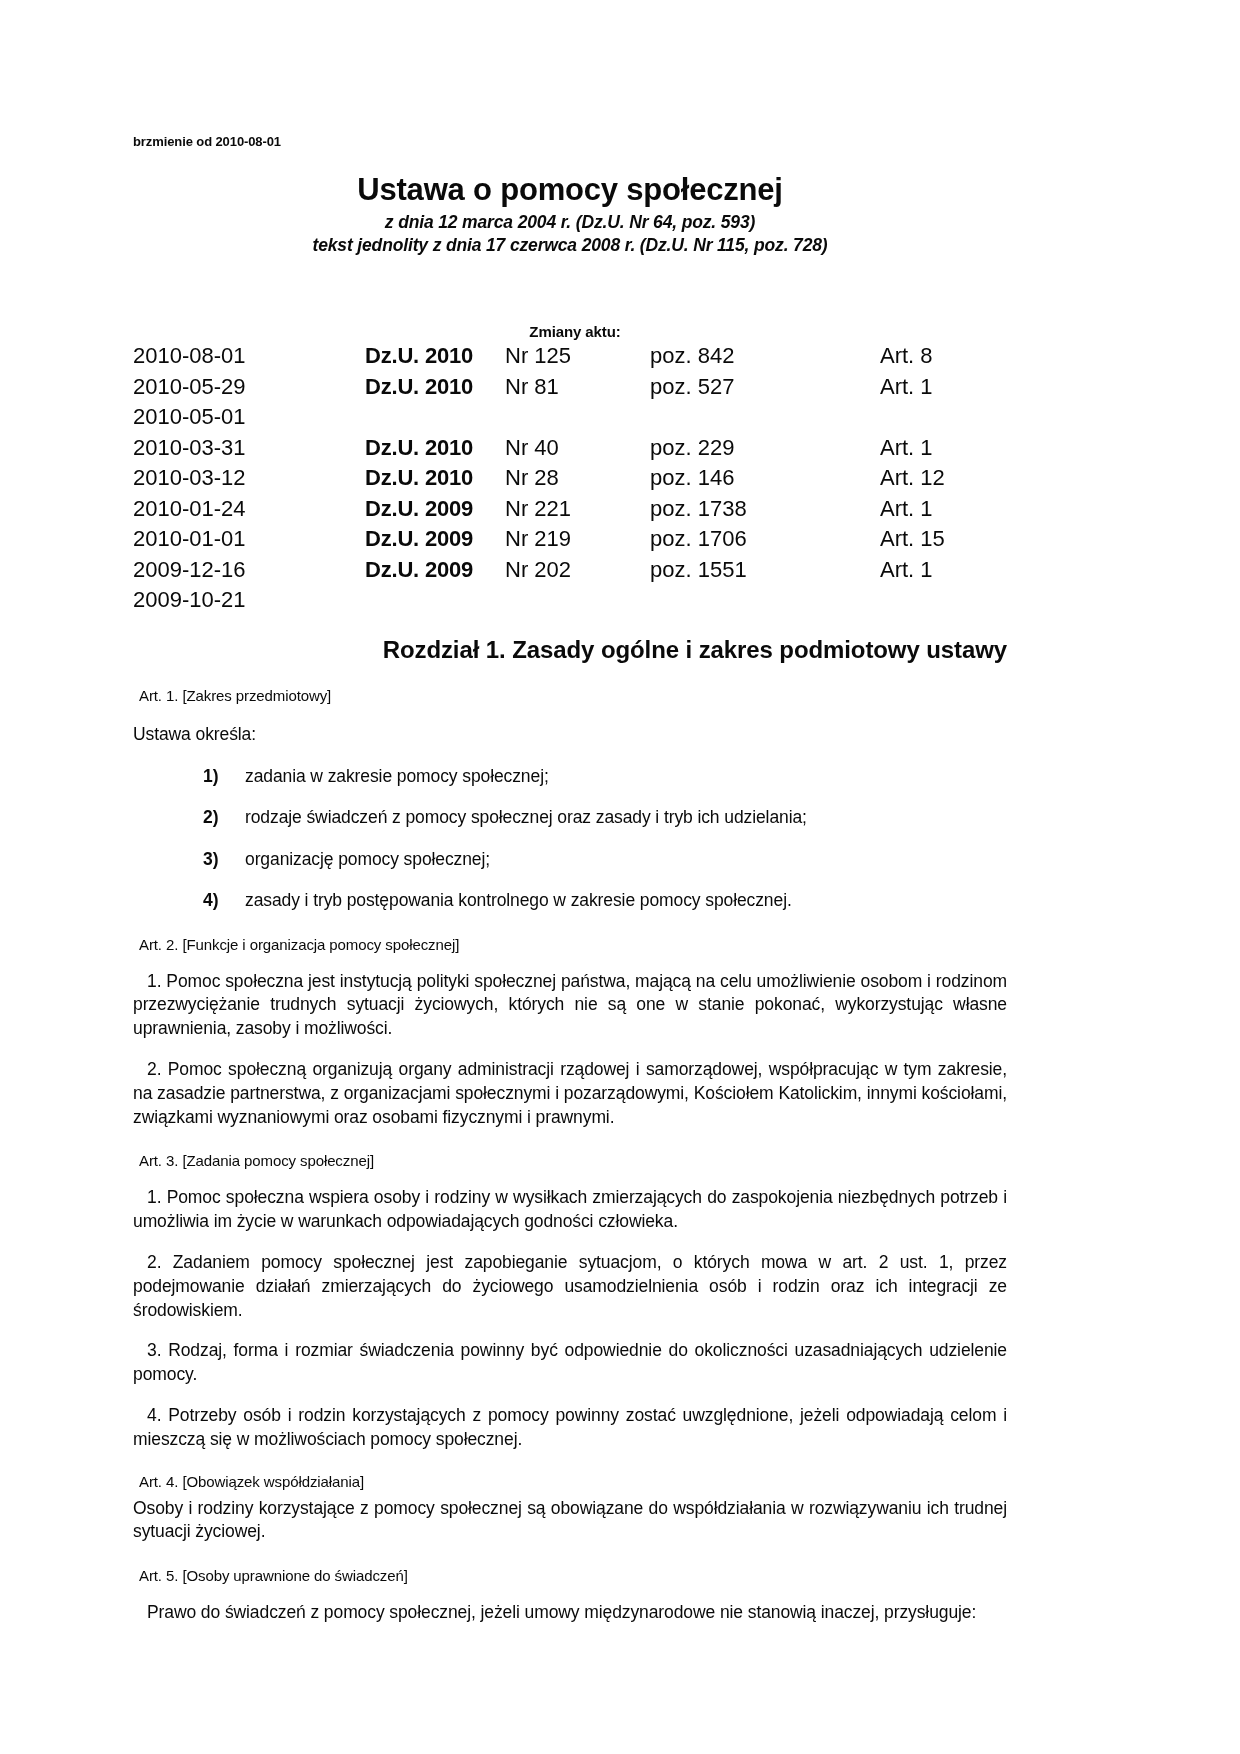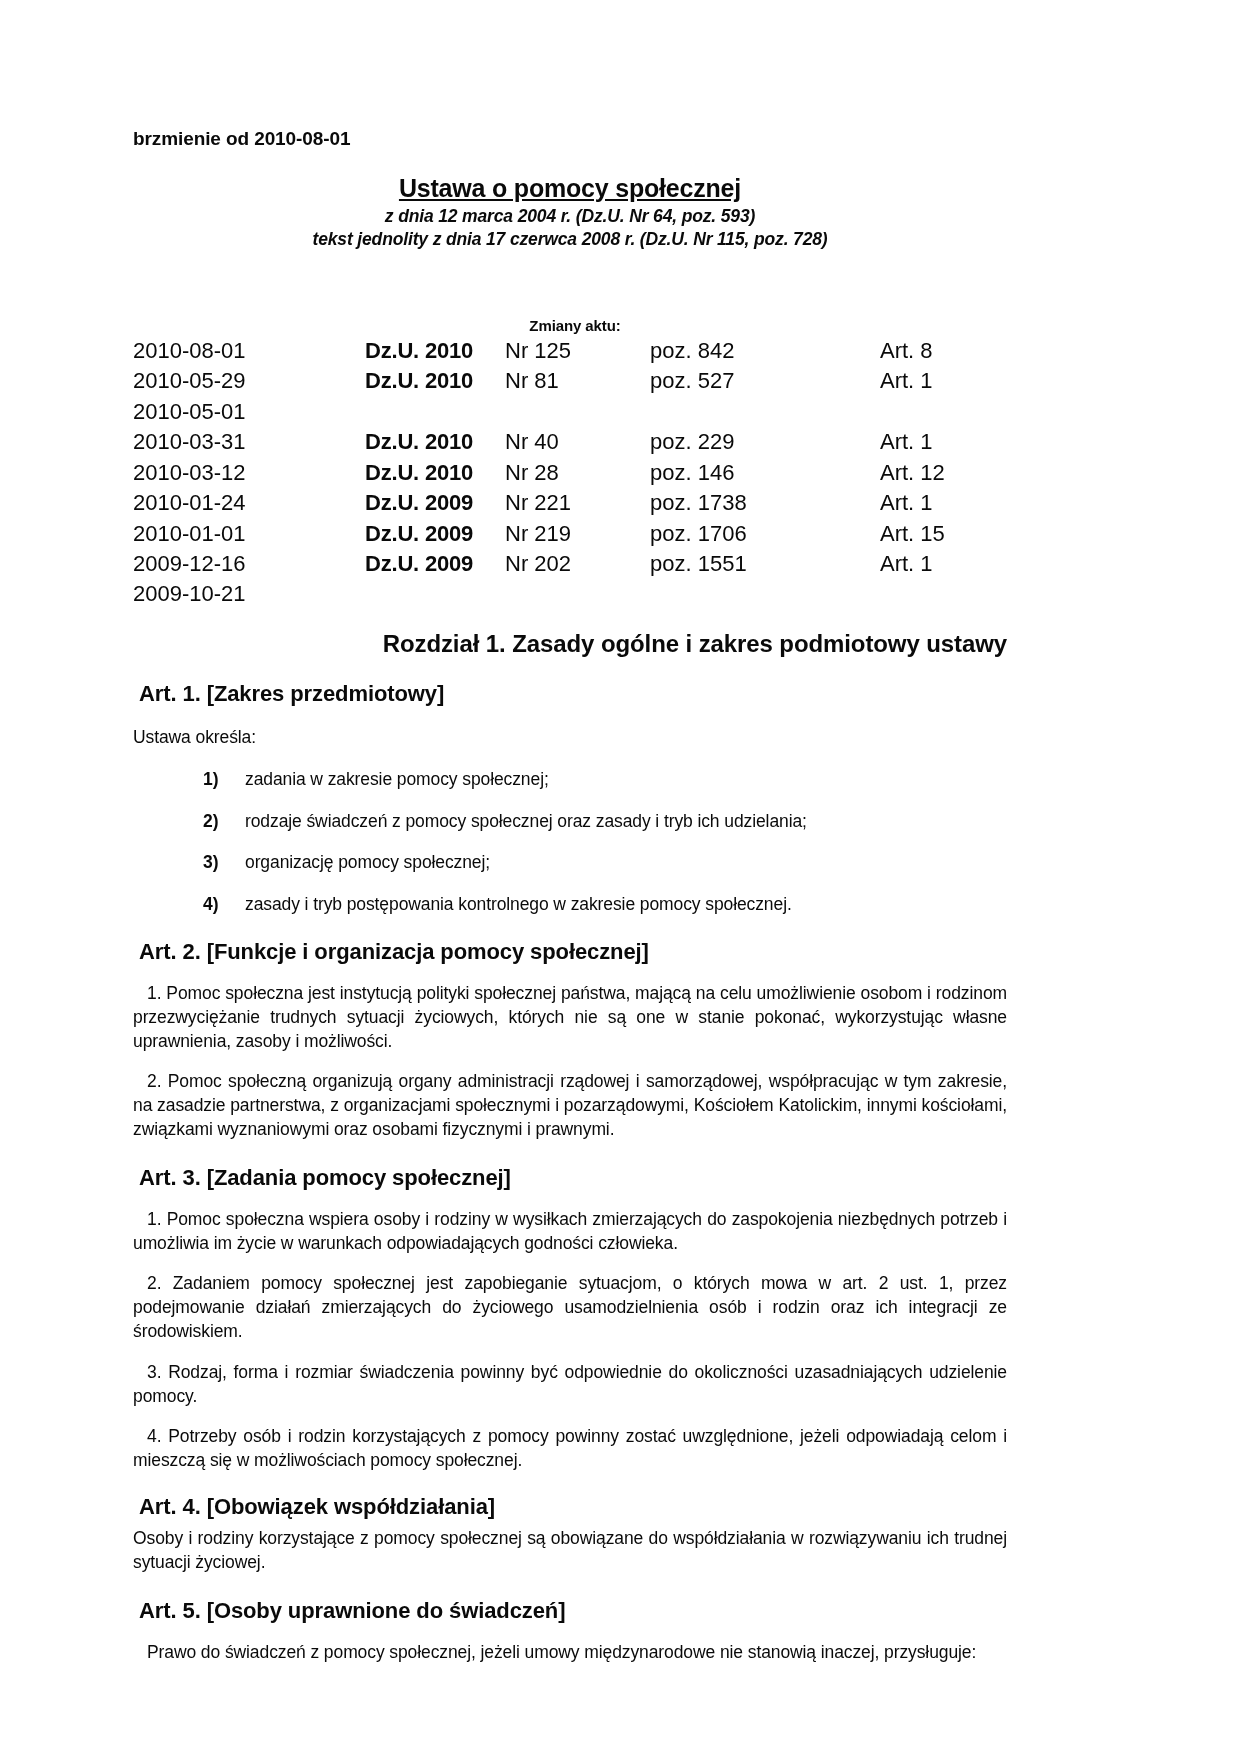--- a/index.html
+++ b/index.html
@@ -25,37 +25,36 @@
   }
   .content {
     position: absolute;
     left: 133px;
     top: 128px;
     width: 874px;
   }
 
   
   .doc-status {
-    font-size: 19px;
-    font-weight: bold;
-    letter-spacing: -0.1px;
-    margin: 0 0 24px 0;
+    font-size: 13px;
+    font-weight: bold;
+    letter-spacing: -0.1px;
+    margin: 6px 0 24px 0;
   }
 
   .title-block {
     text-align: center;
     margin: 0 0 4px 0;
   }
   .doc-title {
-    font-size: 25px;
+    font-size: 31px;
     font-weight: bold;
     letter-spacing: -0.2px;
     margin: 0 0 3px 0;
     line-height: 1.12;
-    text-decoration: underline;
   }
   .doc-subtitle {
     font-size: 17.5px;
     font-weight: bold;
     letter-spacing: -0.15px;
     line-height: 1.32;
     margin: 0;
     font-style: italic;
   }
 
@@ -100,22 +99,22 @@
   .rozdzial {
     font-size: 24px;
     font-weight: bold;
     text-align: right;
     margin: 21px 0 0 0;
     letter-spacing: -0.1px;
   }
 
   
   .art-head {
-    font-size: 22px;
-    font-weight: bold;
+    font-size: 15px;
+    font-weight: normal;
     margin: 23px 0 0 6px;
     letter-spacing: -0.1px;
   }
   .art-head.tight { margin-top: 21px; }
 
   p.body {
     font-size: 17.5px;
     font-weight: normal;
     line-height: 1.36;
     margin: 17px 0 0 0;

